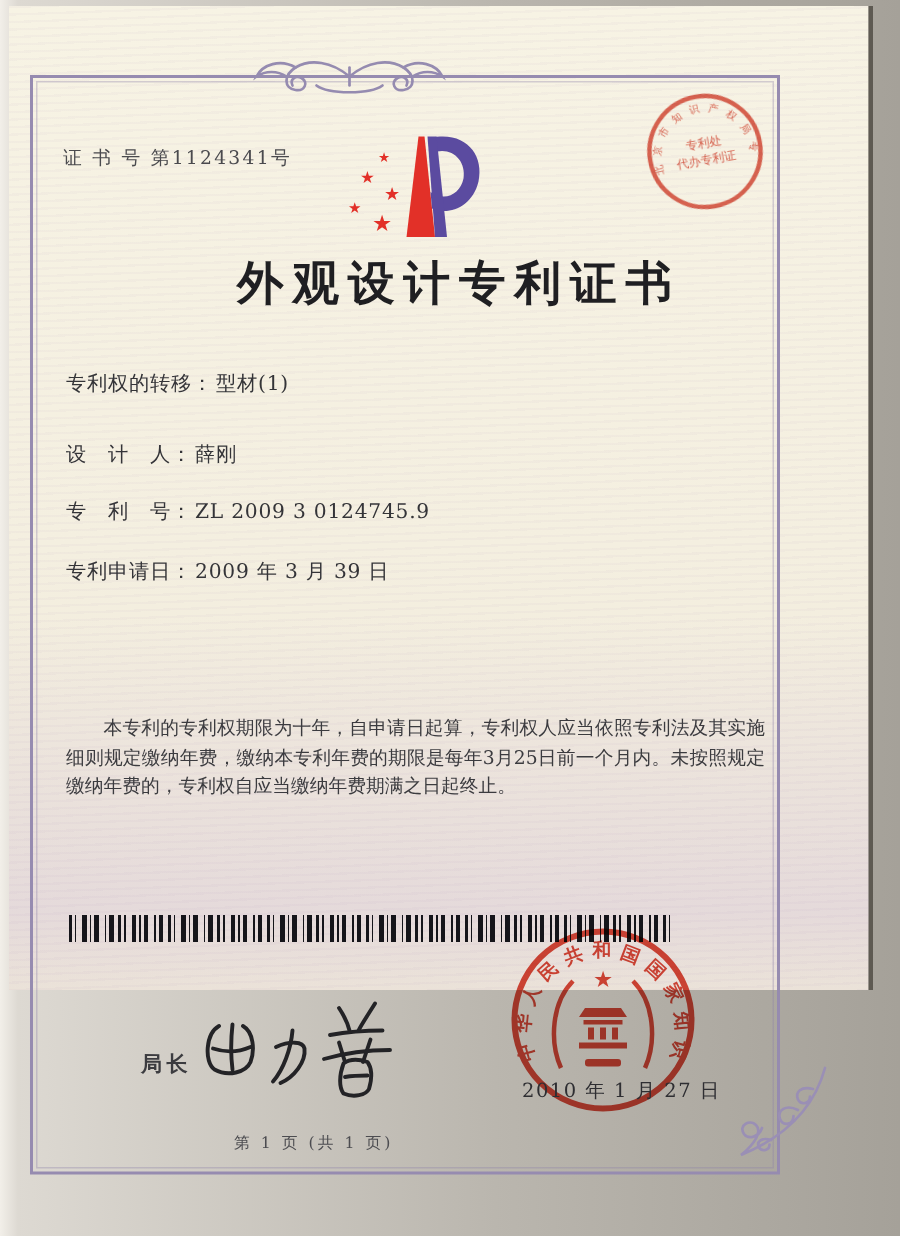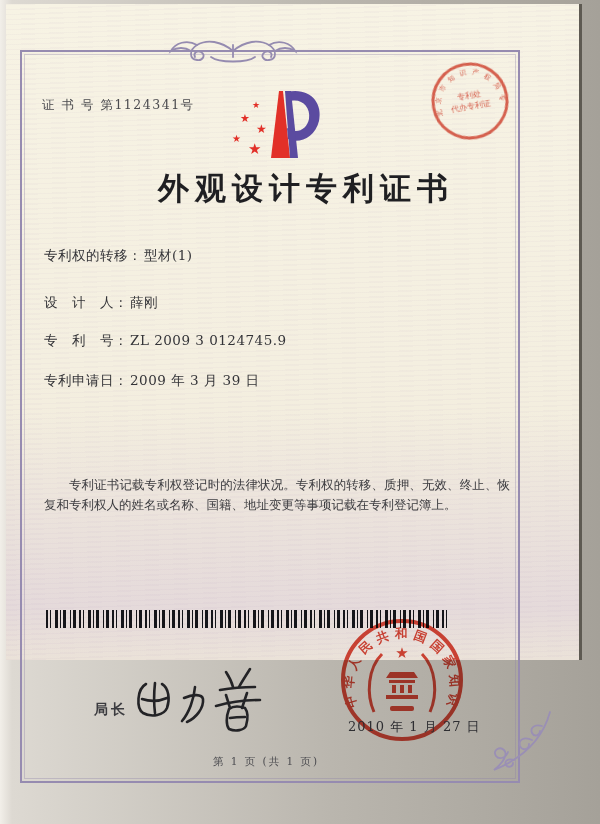--- a/index.html
+++ b/index.html
@@ -32,21 +32,21 @@
        #15151a 14px 15px, transparent 15px 17px,
        #15151a 17px 20px, transparent 20px 24px,
        #15151a 24px 25px, transparent 25px 27px,
        #15151a 27px 30px, transparent 30px 33px);}
   .sig-label{position:absolute;left:88px;top:697px;font-size:14px;letter-spacing:3px;color:#3c3c40;font-weight:bold;}
   .signature{position:absolute;left:120px;top:652px;}
   .seal{position:absolute;left:332px;top:612px;mix-blend-mode:multiply;opacity:.92;filter:blur(.3px);}
   .issue-date{position:absolute;left:342px;top:714px;font-size:13px;letter-spacing:1px;color:#2e2e32;z-index:2;}
   .agent-seal{position:absolute;left:423px;top:56px;transform:rotate(-10deg);
               mix-blend-mode:multiply;opacity:.85;filter:blur(.35px);}
-  .footer{position:absolute;left:150px;top:751px;width:220px;text-align:center;
+  .footer{position:absolute;left:150px;top:751px;width:220px;text-align:left;
           font-size:10.5px;letter-spacing:2px;color:#4c4c50;}
   .ornament-top{position:absolute;left:145px;top:31px;}
   .ornament-corner{position:absolute;left:468px;top:702px;}
 </style>
 </head>
 <body>
 
 <div class="shot">
   <div class="paper">
     <div class="guilloche"></div>
@@ -99,21 +99,21 @@
       <span>设　计　人：</span><span class="val">薛刚</span>
     </div>
     <div class="frow" style="top:328px">
       <span>专　利　号：</span><span class="val">ZL 2009 3 0124745.9</span>
     </div>
     <div class="frow" style="top:368px">
       <span>专利申请日：</span><span class="val">2009 年 3 月 39 日</span>
     </div>
 
     <div class="body-text">
-      <p>专利证书记载专利权登记时的法律状况。专利权的转移、质押、无效、终止、恢复和专利权人的姓名或名称、国籍、地址变更等事项记载在专利登记簿上。</p>
+      <p>本专利的专利权期限为十年，自申请日起算，专利权人应当依照专利法及其实施细则规定缴纳年费，缴纳本专利年费的期限是每年3月25日前一个月内。未按照规定缴纳年费的，专利权自应当缴纳年费期满之日起终止。</p>
     </div>
 
     <div class="barcode"></div>
 
     <div class="sig-label">局长</div>
     <svg class="signature" width="150" height="80" viewBox="0 0 150 80" aria-label="田力普">
       <g fill="none" stroke="#232326" stroke-width="2.6" stroke-linecap="round" stroke-linejoin="round">
         <path d="M20,28 C11,33 10,52 17,57 C26,62 38,59 41,52 C44,44 43,32 36,28"></path>
         <path d="M16,43 C25,46 34,45 41,42"></path>
         <path d="M29,27 C28,36 28,49 29,57"></path>

